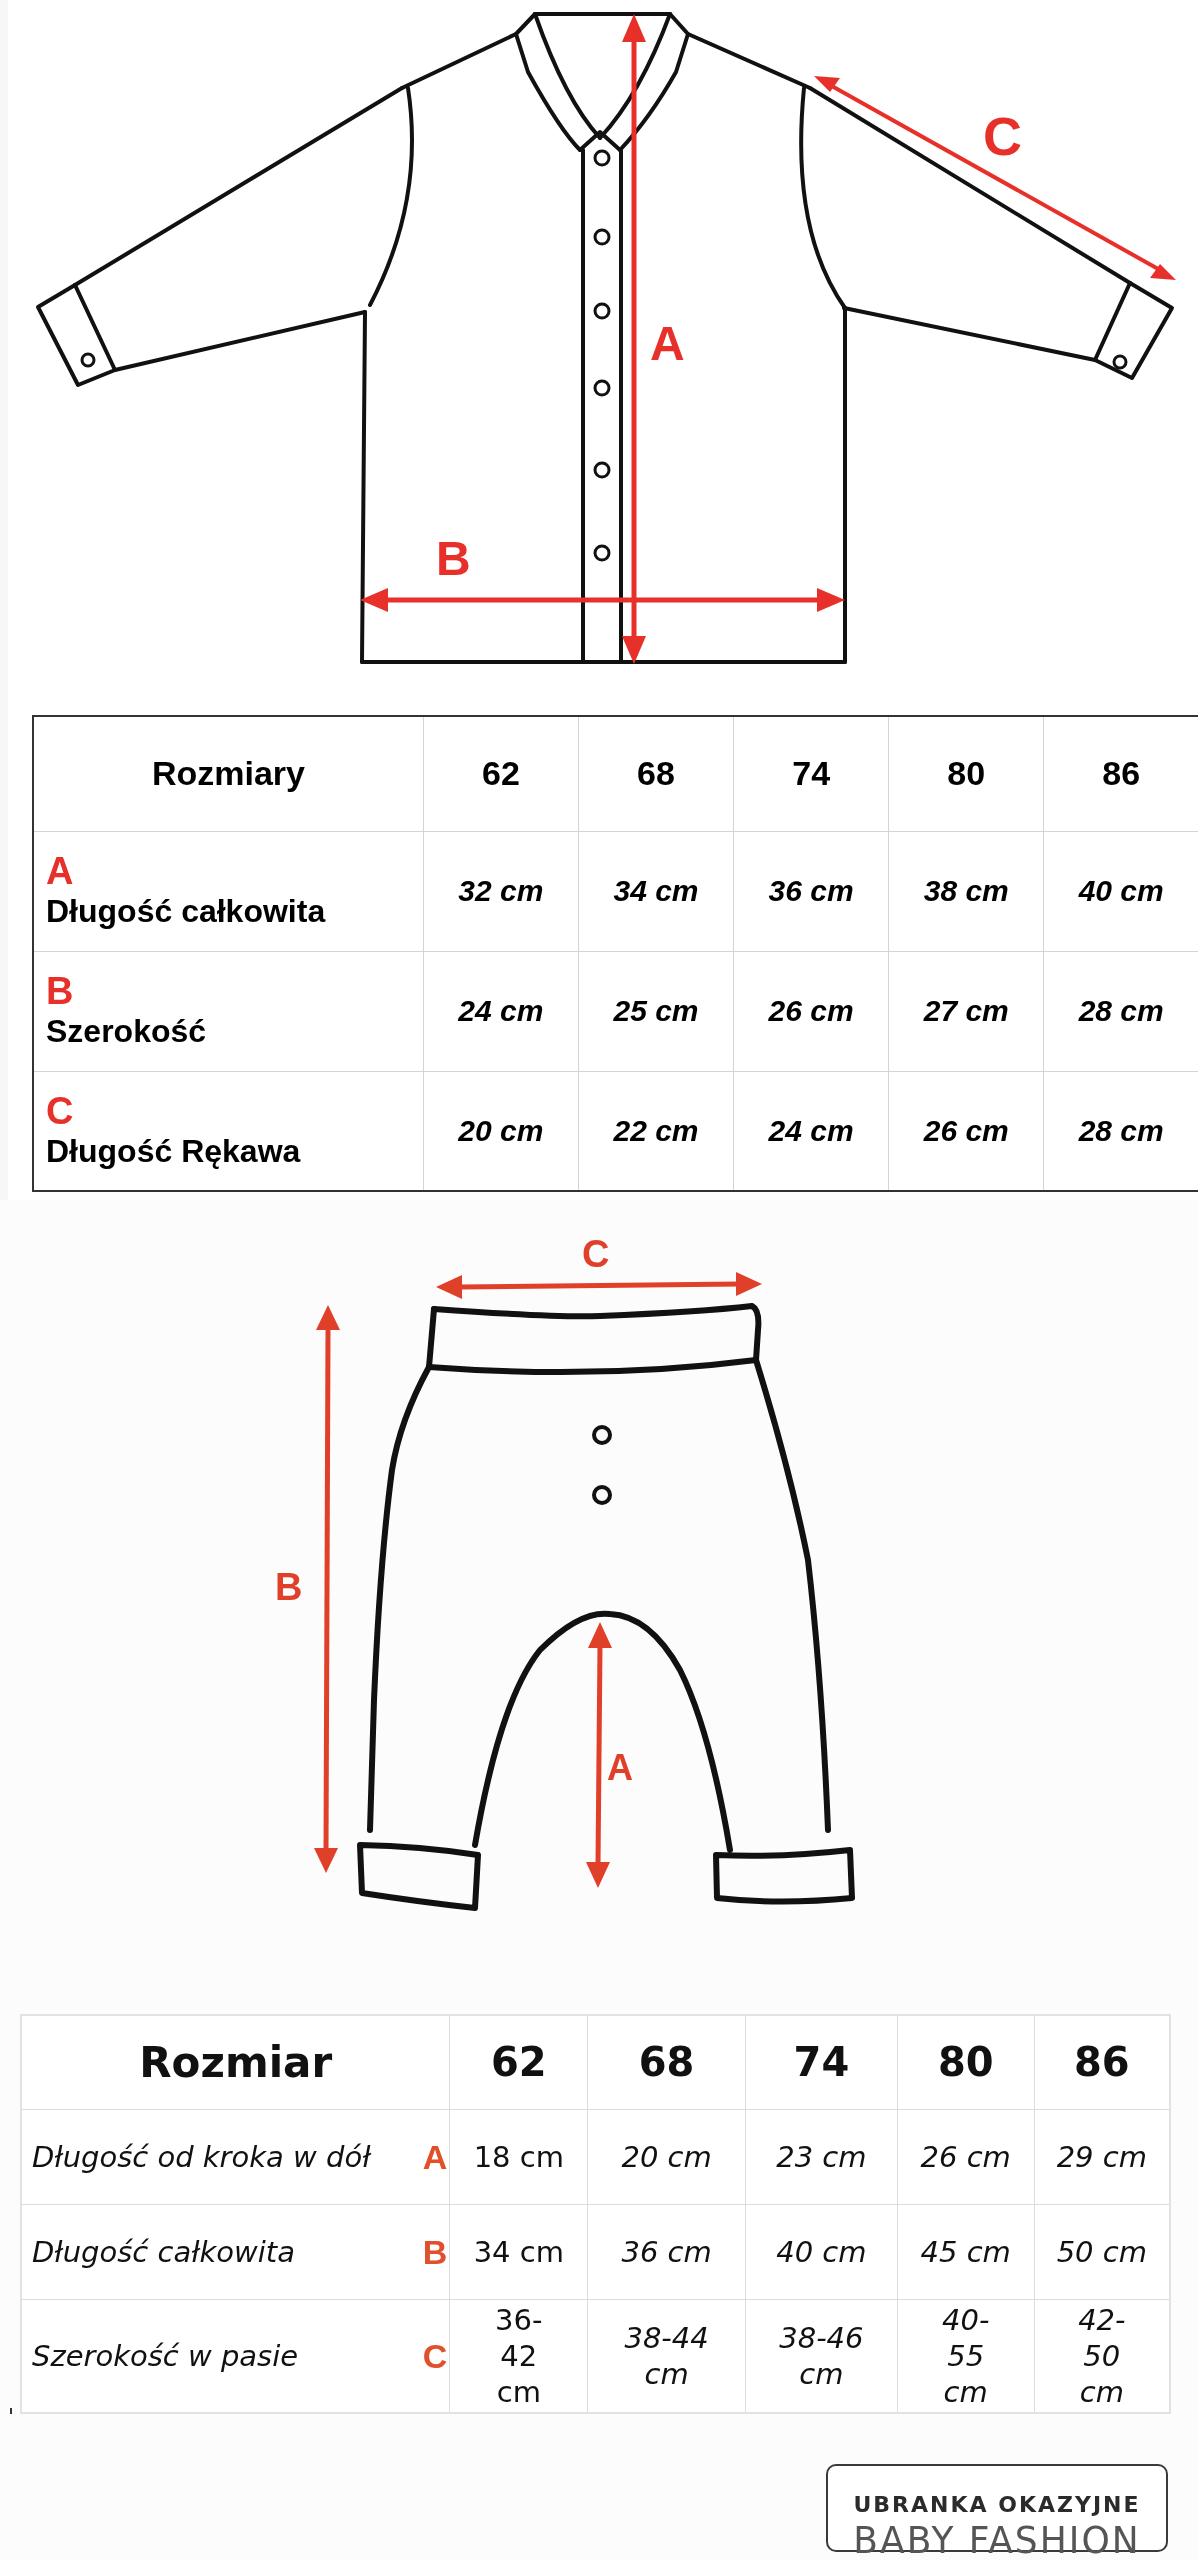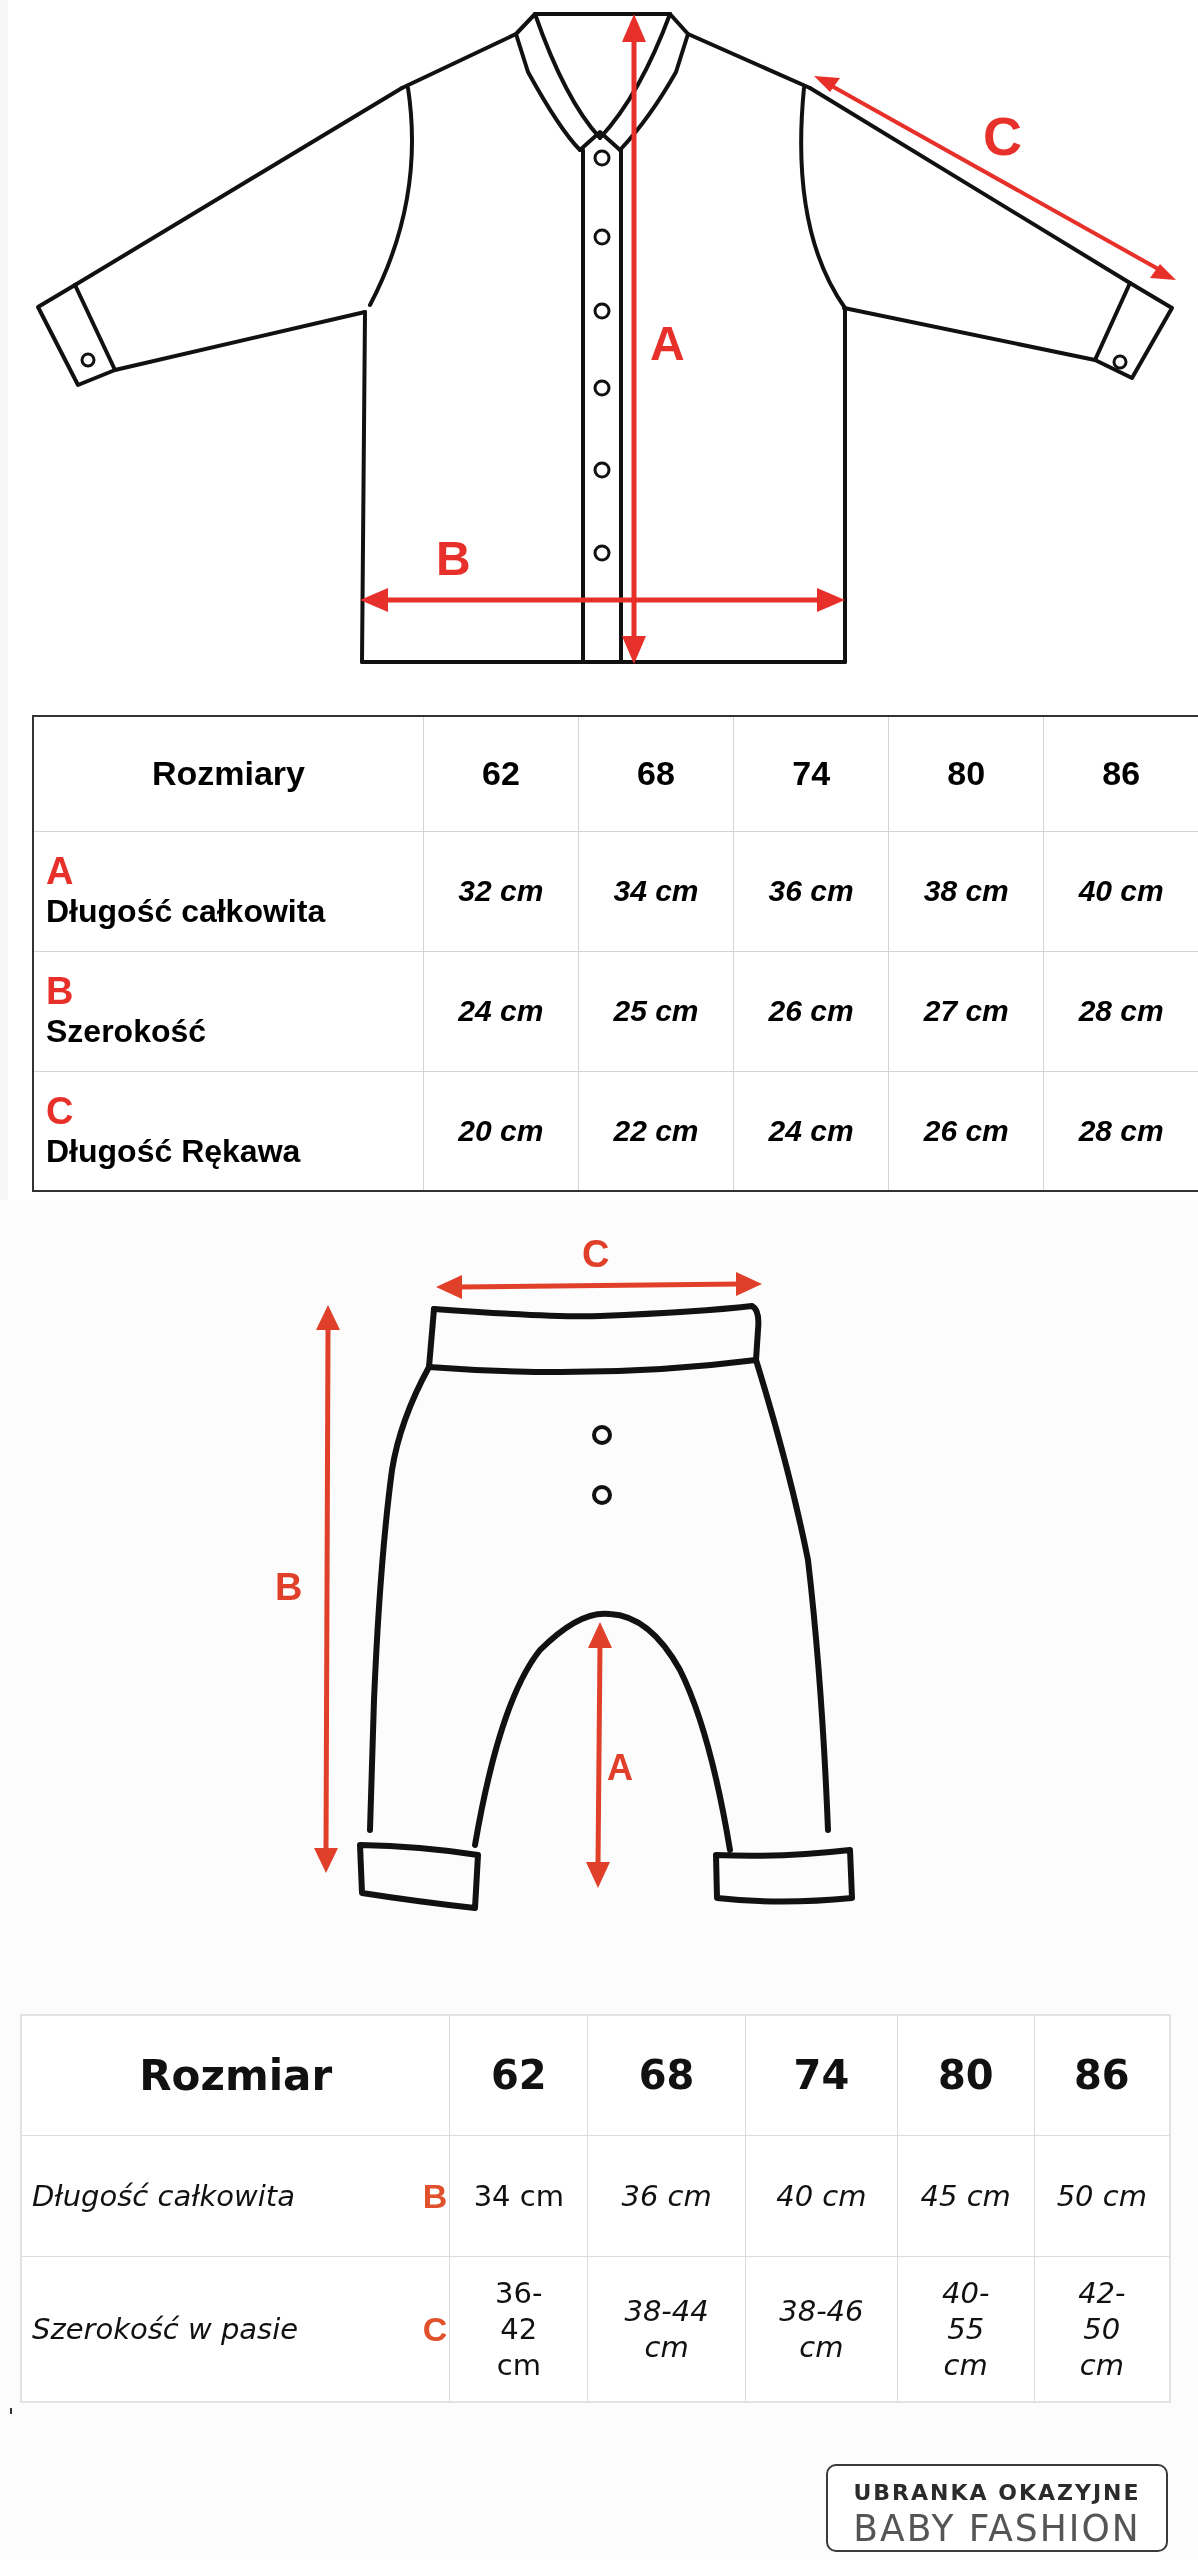--- a/index.html
+++ b/index.html
@@ -46,21 +46,21 @@
     .pants-table tr.hdr td.c62 { font-style: normal; }
 
     .tick-mark { position: absolute; left: 10px; top: 2408px; width: 2px; height: 6px; background: #333; }
 
     
     .logo {
       position: absolute; left: 826px; top: 2464px; width: 342px; height: 88px;
       border: 2px solid #3a3a3a; border-radius: 10px; background: #fff;
       text-align: center;
     }
-    .logo .l1 { display: block; margin-top: 14px; font-family: "DejaVu Sans", sans-serif; font-weight: bold; font-size: 22px; letter-spacing: 2px; color: #2b2b2b; }
+    .logo .l1 { display: block; margin-top: 26px; font-family: "DejaVu Sans", sans-serif; font-weight: bold; font-size: 22px; letter-spacing: 2px; color: #2b2b2b; }
     .logo .l2 { display: block; margin-top: 2px; font-family: "DejaVu Sans", sans-serif; font-weight: 200; font-size: 36px; letter-spacing: 2px; color: #555; -webkit-text-stroke: 0; font-weight: normal; transform: scaleY(1.05); }
   </style>
 </head>
 <body>
 
 <div class="bg-lower"></div>
 <div class="left-strip"></div>
 
 <svg class="drawing" width="1198" height="700" viewBox="0 0 1198 700">
   <g fill="none" stroke="#111" stroke-width="4" stroke-linejoin="round" stroke-linecap="round">
@@ -224,20 +224,31 @@
       <tr class="hdr">
     <td class="lbl">Rozmiar</td>
     <td class="c62">62</td>
     <td class="c68">68</td>
     <td class="c74">74</td>
     <td class="c80">80</td>
     <td class="c86">86</td>
   </tr>
   <tr class="row">
     <td class="lbl">
+      <span>Długość od kroka w dół</span>
+      <span class="plet">A</span>
+    </td>
+    <td class="c62">18 cm</td>
+    <td class="c68">20 cm</td>
+    <td class="c74">23 cm</td>
+    <td class="c80">26 cm</td>
+    <td class="c86">29 cm</td>
+  </tr>
+  <tr class="row">
+    <td class="lbl">
       <span>Długość całkowita</span>
       <span class="plet">B</span>
     </td>
     <td class="c62">34 cm</td>
     <td class="c68">36 cm</td>
     <td class="c74">40 cm</td>
     <td class="c80">45 cm</td>
     <td class="c86">50 cm</td>
   </tr>
   <tr class="row last">

